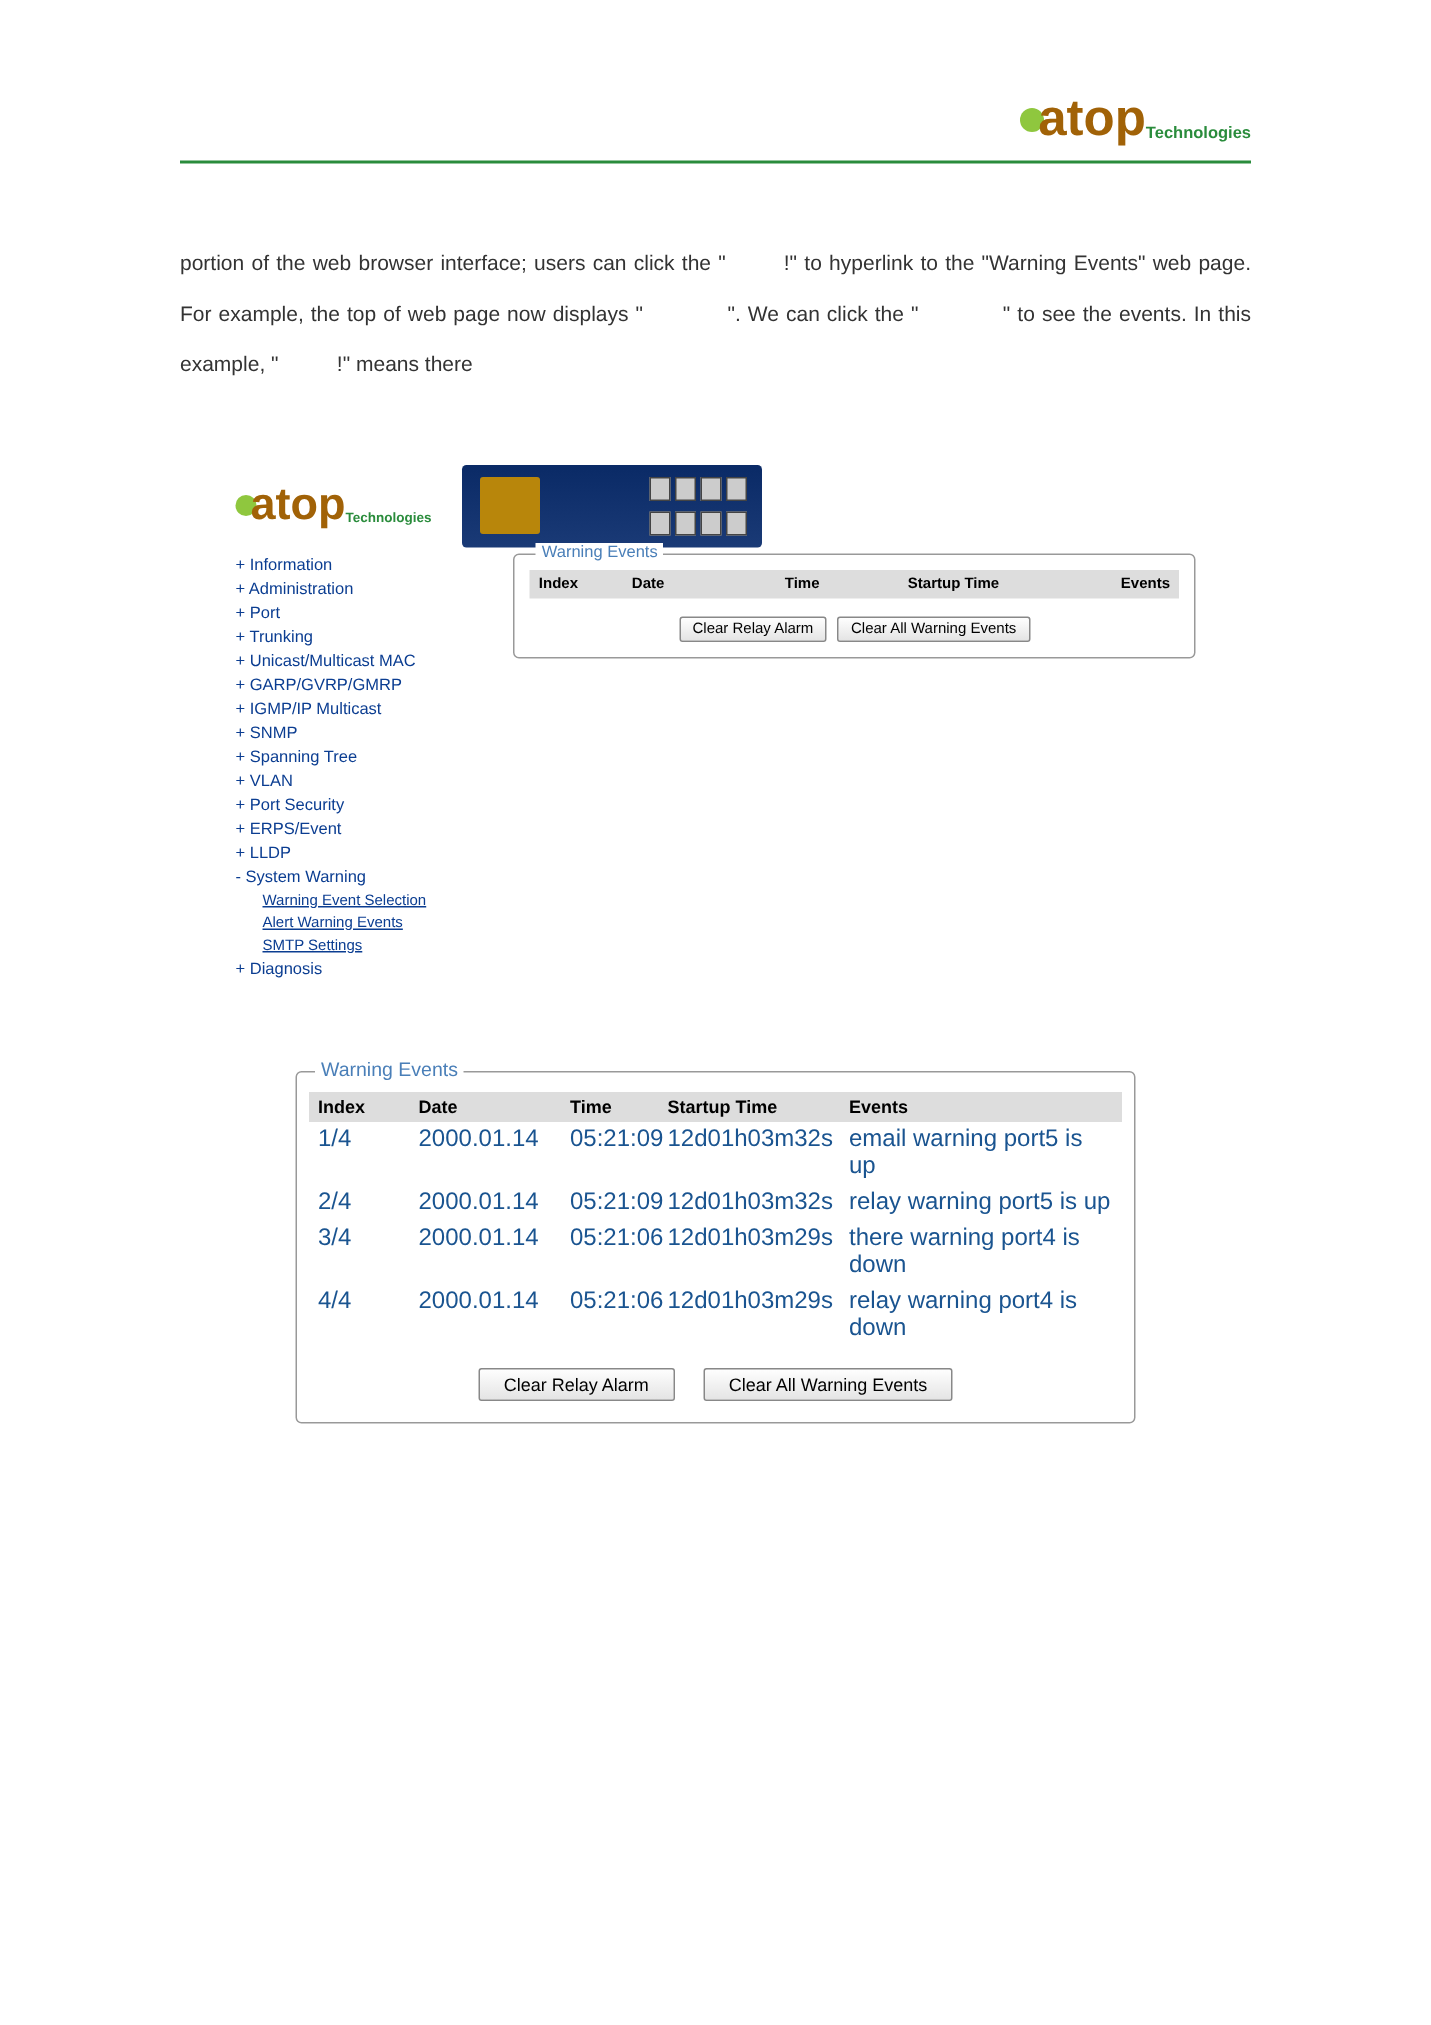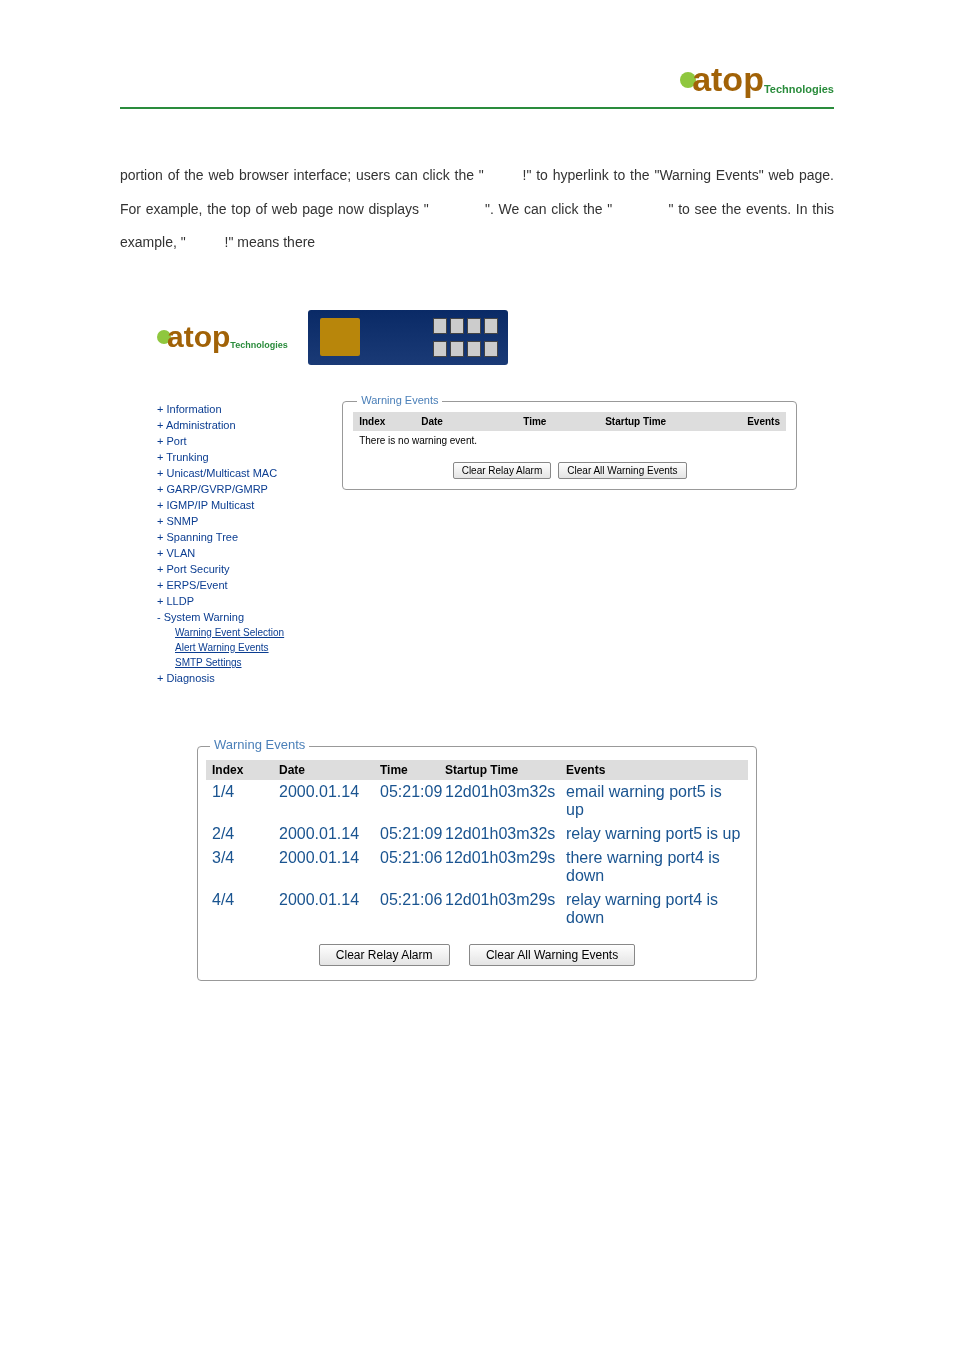--- a/index.html
+++ b/index.html
@@ -102,21 +102,21 @@
   background: #ccc;
   border: 1px solid #444;
 }
 .port-row.bottom {
   top: auto;
   bottom: 8px;
 }
 .fig-body {
   display: flex;
   gap: 30px;
-  margin-top: 36px;
+  margin-top: 4px;
 }
 .sidebar {
   width: 170px;
   font-size: 11px;
 }
 .sidebar-item {
   color: #0b3d91;
   padding: 2px 0;
 }
 .sidebar-item.plus::before {
@@ -309,21 +309,20 @@
         <div class="fieldset">
           <span class="fieldset-legend">Warning Events</span>
           <div class="fieldset-inner">
             <div class="table-header">
               <div class="th col-index">Index</div>
               <div class="th col-date">Date</div>
               <div class="th col-time">Time</div>
               <div class="th col-startup">Startup Time</div>
               <div class="th col-events">Events</div>
             </div>
-            <div class="no-event">There is no warning event.</div>
             <div class="btn-row">
               <button class="btn">Clear Relay Alarm</button>
               <button class="btn">Clear All Warning Events</button>
             </div>
           </div>
         </div>
       </div>
     </div>
   </div>
 

